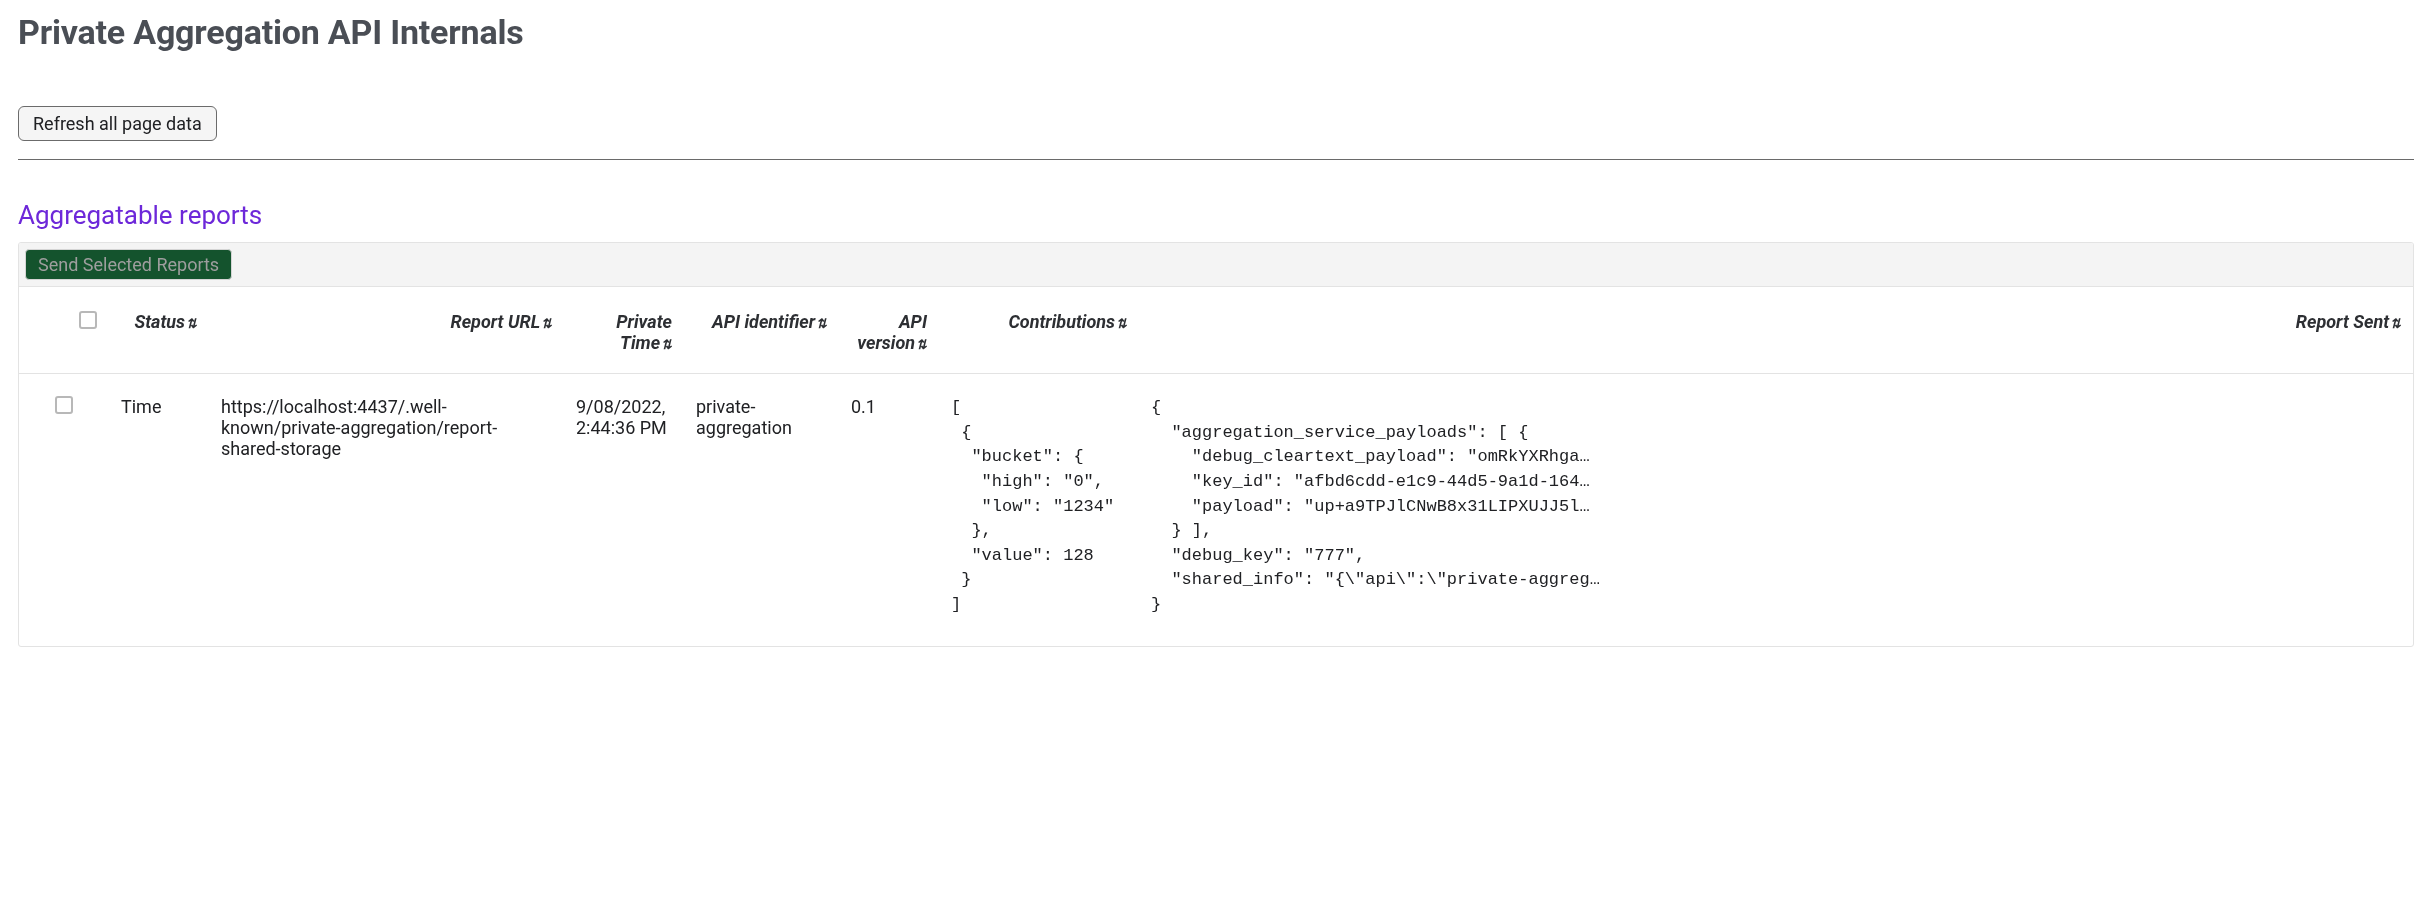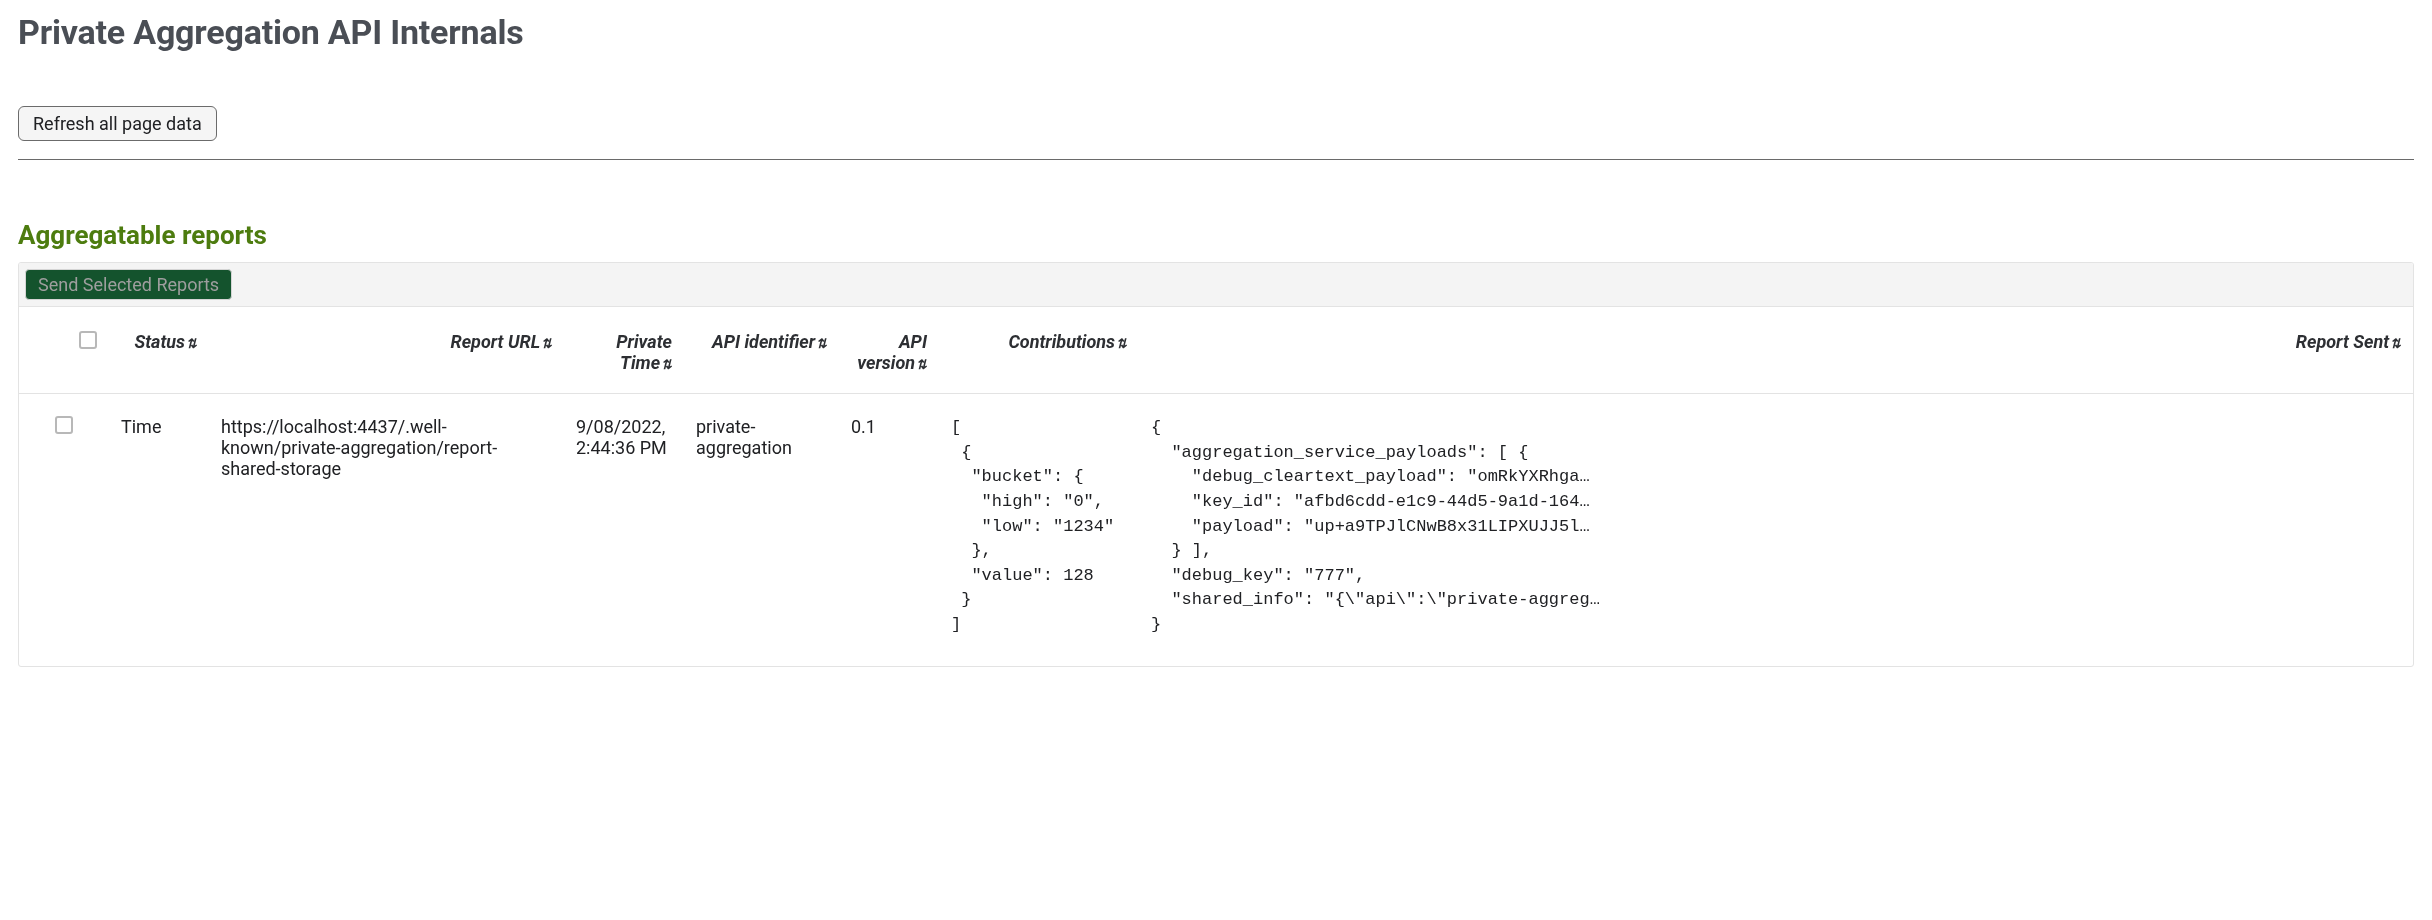--- a/index.html
+++ b/index.html
@@ -19,36 +19,36 @@
       font-weight: 700;
       color: #4a4e55;
       letter-spacing: -0.2px;
       margin-bottom: 54px;
     }
     .toolbar {
       display: flex;
       gap: 48px;
       padding-bottom: 18px;
       border-bottom: 1px solid #6a6a6a;
-      margin-bottom: 60px;
+      margin-bottom: 40px;
     }
     button.std {
       font-family: inherit;
       font-size: 18px;
       padding: 6px 14px;
       background: #f5f5f5;
       color: #202124;
       border: 1px solid #6b6b6b;
       border-radius: 6px;
       cursor: pointer;
     }
     h2.section-title {
       font-size: 26px;
-      font-weight: 700;
-      color: #4d7c0f;
+      font-weight: 400;
+      color: #6d28d9;
       margin-bottom: 12px;
     }
     .reports-card {
       border: 1px solid #e3e3e3;
       border-radius: 3px;
       overflow: hidden;
     }
     .reports-toolbar {
       background: #f4f4f4;
       border-bottom: 1px solid #e3e3e3;

